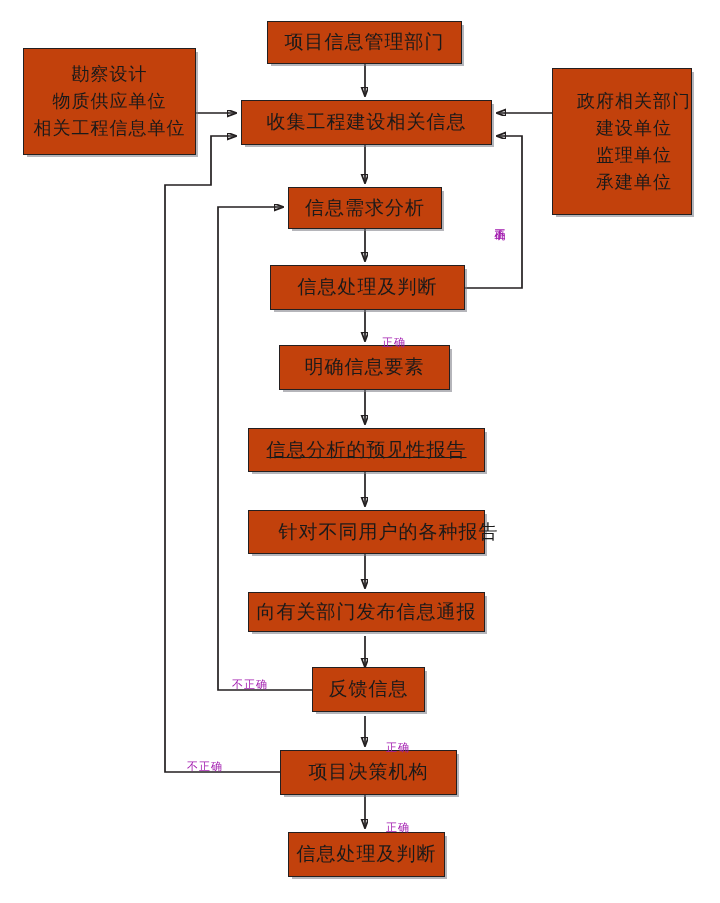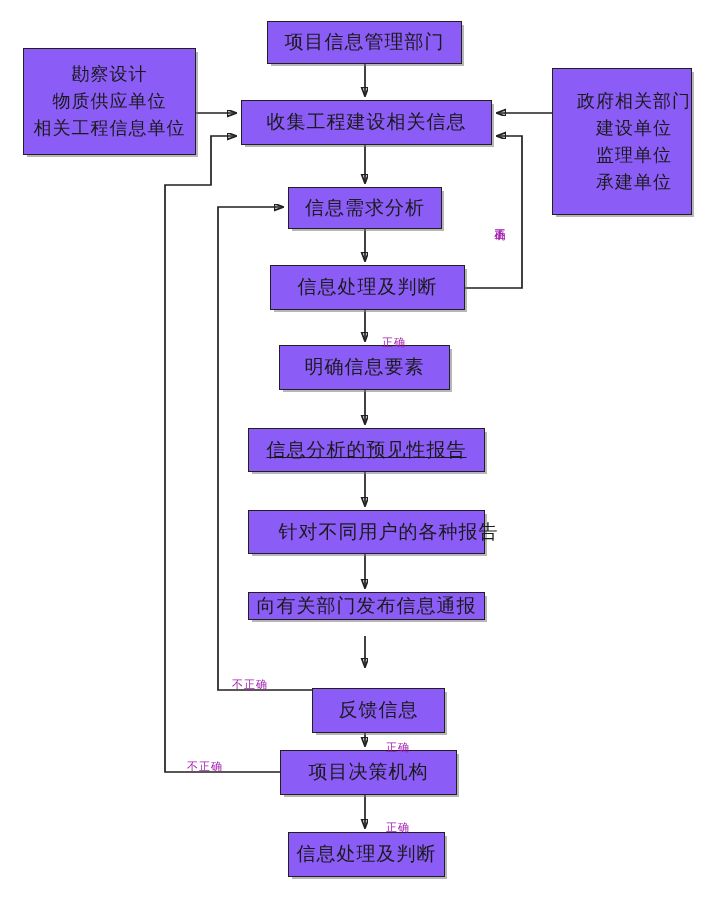--- a/index.html
+++ b/index.html
@@ -14,21 +14,21 @@
     position: relative;
     width: 720px;
     height: 903px;
     background: #ffffff;
     overflow: hidden;
   }
   .node {
     position: absolute;
     box-sizing: border-box;
     border: 1.6px solid #231f20;
-    background: #8b5cf6;
+    background: #c2410c;
     box-shadow: 3px 3px 0 -1px rgba(120,120,130,0.55);
     display: flex;
     flex-direction: column;
     align-items: center;
     justify-content: center;
     color: #1a1a1a;
     letter-spacing: 1px;
     line-height: 1.5;
   }
   .node .line {
@@ -152,25 +152,25 @@
   </div>
 
   <div class="node single" style="left:248px; top:428px; width:237px; height:44px;text-decoration:underline;">
     <span class="line">信息分析的预见性报告</span>
   </div>
 
   <div class="node single" style="left:248px; top:510px; width:237px; height:44px;padding-left:44px;">
     <span class="line">针对不同用户的各种报告</span>
   </div>
 
-  <div class="node single" style="left:248px; top:592px; width:237px; height:28px;">
+  <div class="node single" style="left:248px; top:592px; width:237px; height:40px;">
     <span class="line">向有关部门发布信息通报</span>
   </div>
 
-  <div class="node single" style="left:312px; top:688px; width:133px; height:45px;">
+  <div class="node single" style="left:312px; top:667px; width:113px; height:45px;">
     <span class="line">反馈信息</span>
   </div>
 
   <div class="node single" style="left:280px; top:750px; width:177px; height:45px;">
     <span class="line">项目决策机构</span>
   </div>
 
   <div class="node single" style="left:288px; top:832px; width:157px; height:45px;">
     <span class="line">信息处理及判断</span>
   </div>

